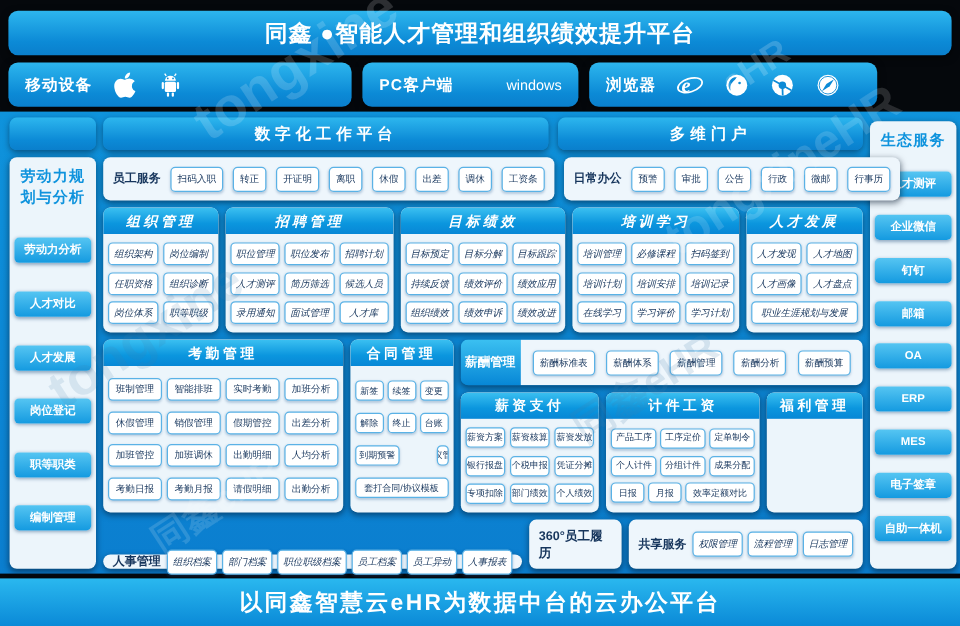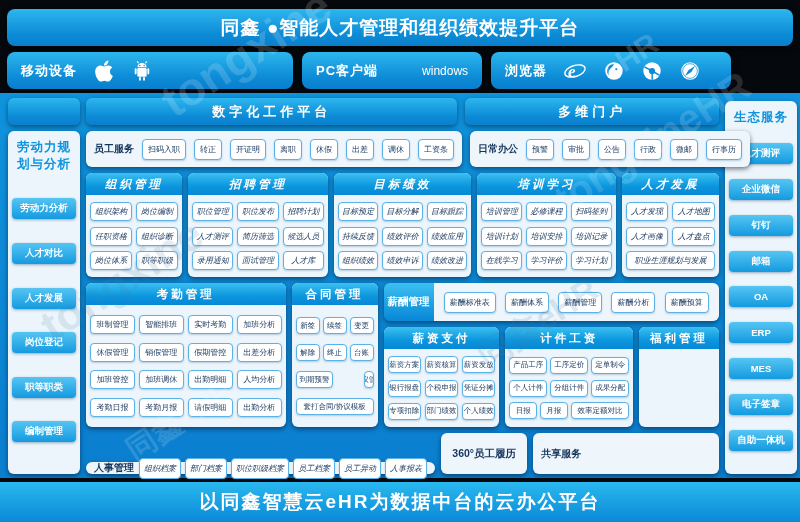--- a/index.html
+++ b/index.html
@@ -439,20 +439,25 @@
               <div class="btn">员工档案</div>
               <div class="btn">员工异动</div>
               <div class="btn">人事报表</div>
             </div>
         </div>
         <div class="b-panel b-360">
           <span class="p360">360°员工履历</span>
         </div>
         <div class="b-panel b-share">
           <span class="row-label">共享服务</span>
+          <div class="btns">
+              <div class="btn">权限管理</div>
+              <div class="btn">流程管理</div>
+              <div class="btn">日志管理</div>
+            </div>
         </div>
       </div>
 
     </div>
   </div>
 
   <div class="footer">
     <span>以同鑫智慧云eHR为数据中台的云办公平台</span>
   </div>
 

